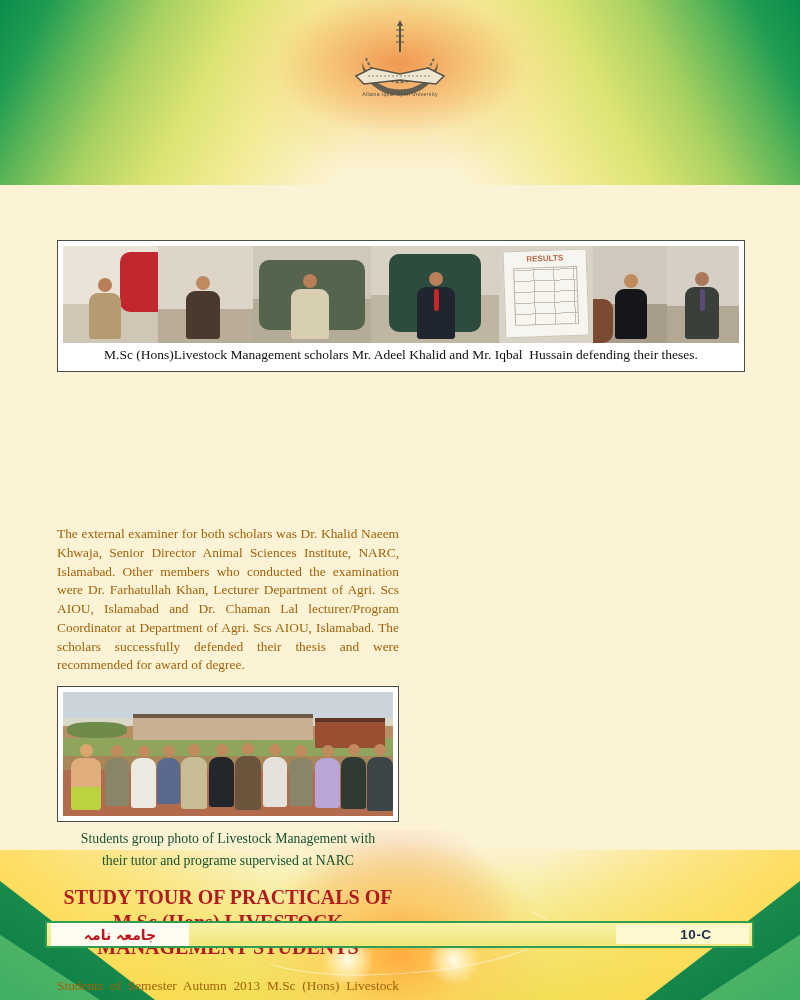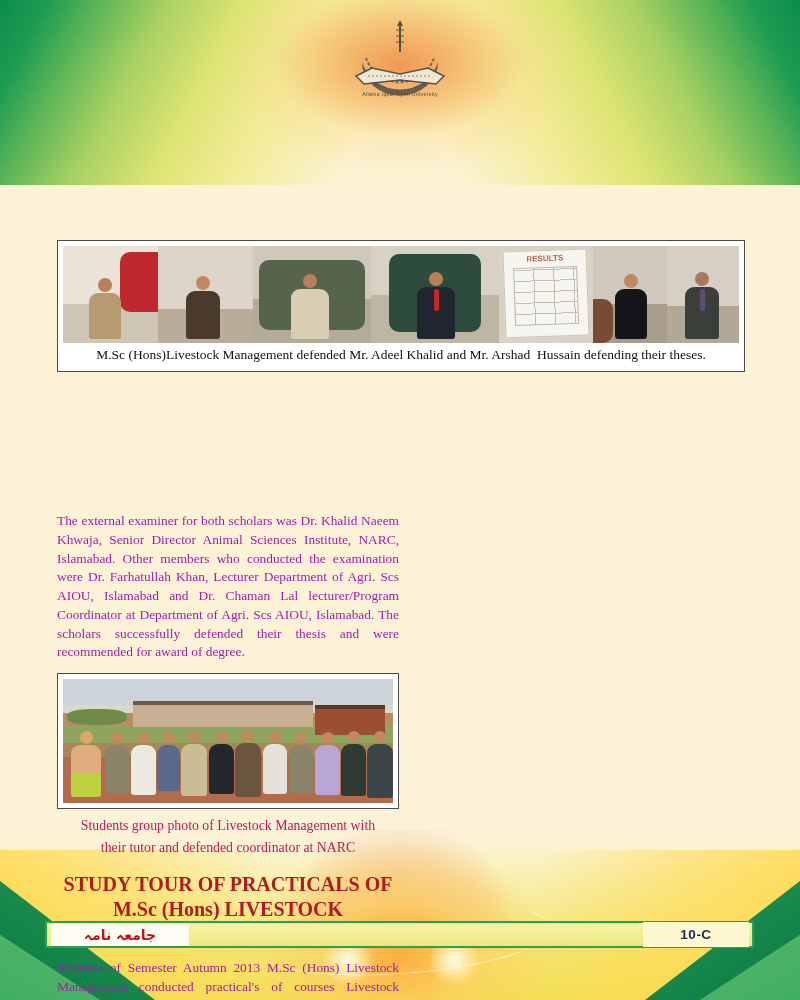--- a/index.html
+++ b/index.html
@@ -57,35 +57,35 @@
   .chairblob{position:absolute;border-radius:10px;}
   .board-inner{position:absolute;inset:4px 5px 6px 5px;background:#f7f5ef;border:1px solid #c9c4b6;transform:rotate(-2deg);}
   .board-title{color:#b7684a;font-size:8px;font-weight:bold;text-align:center;margin-top:3px;font-family:"Liberation Sans",sans-serif;}
   .board-grid{margin:4px 9px;height:56px;border:1px solid #b9b4a6;
     background:repeating-linear-gradient(0deg,transparent 0 10px,#c3beb0 10px 11px),
                repeating-linear-gradient(90deg,transparent 0 19px,#c3beb0 19px 20px);}
   .top-caption{margin-top:2px;padding:2px 0 3px;}
   
   .col{position:absolute;width:342px;}
   .col-left{left:57px;top:276px;}
-  .para{font-size:13.4px;line-height:1.40;text-align:justify;color:#a21caf;margin:4px 0 11px 0;}
+  .para{font-size:13.4px;line-height:1.40;text-align:justify;color:#a16207;margin:17px 0 11px 0;}
   .headline{font-family:"Liberation Serif",serif;font-weight:bold;color:#b01b20;font-size:20px;
     line-height:1.25;text-align:center;margin:14px 6px 12px 6px;}
   
   .gp{position:relative;height:124px;overflow:hidden;
     background:linear-gradient(180deg,#ccd4db 0 26px,#d9d9ca 26px 34px,#b98d63 34px 46px,#8fa45c 46px 64px,#a98658 64px 78px,#b26b4c 78px 100%);}
   .building{position:absolute;background:#c8b193;border-top:4px solid #6f5b45;}
-  .gp-caption{font-size:13.8px;line-height:1.55;color:#be185d;text-align:center;margin-top:6px;}
+  .gp-caption{font-size:13.8px;line-height:1.55;color:#14532d;text-align:center;margin-top:6px;}
   
   .footer-bar{position:absolute;left:45px;top:921px;width:709px;height:27px;box-sizing:border-box;
     border:2px solid #2f9e50;background:linear-gradient(180deg,#f8f2a8,#efe67c);display:flex;align-items:center;z-index:5;}
   .nameplate{margin-left:4px;background:#fffdf2;height:23px;min-width:138px;display:flex;align-items:center;justify-content:center;}
   .urdu{font-family:"DejaVu Sans",sans-serif;color:#c2121a;font-size:14px;font-weight:bold;transform:scaleY(1.05);}
-  .pagenum-box{margin-left:auto;margin-right:3px;background:#fdf8cf;height:25px;min-width:106px;
-    display:flex;align-items:center;justify-content:center;}
+  .pagenum-box{margin-left:auto;margin-right:3px;background:#fdf8cf;height:19px;min-width:106px;
+    display:flex;align-items:center;justify-content:center;padding-left:27px;}
   .pagenum{font-family:"Liberation Sans",sans-serif;font-weight:bold;font-size:13.5px;color:#1b2d4f;letter-spacing:.5px;}
   .z{position:relative;z-index:3;}
 </style>
 </head>
 <body>
 
 <div class="bg-layer bg-top-base"></div>
 <div class="bg-layer wedge left"></div>
 <div class="bg-layer wedge right"></div>
 <div class="bg-layer glow-top"></div>
@@ -145,21 +145,21 @@
     <div class="panel" style="width:74px;background:linear-gradient(180deg,#cfc8bd 0 60%,#a89c8a 60%);">
       <div class="chairblob" style="left:-10px;bottom:0;width:30px;height:44px;background:#7a4a33;"></div>
       <div class="person" style="left:22px;--suit:#15161a;--skin:#c08a5f;--bh:50px;--bw:32px;"></div>
     </div>
     <div class="panel" style="width:72px;background:linear-gradient(180deg,#d6d0c4 0 62%,#b3a896 62%);">
       <div class="person" style="left:18px;--suit:#3a3f3a;--skin:#a9795a;--bh:52px;--bw:34px;">
           <i class="tie" style="background:#5b4a7a;"></i>
         </div>
     </div>
   </div>
-  <div class="caption top-caption">M.Sc (Hons)Livestock Management defended Mr. Adeel Khalid and Mr. Arshad  Hussain defending their theses.</div>
+  <div class="caption top-caption">M.Sc (Hons)Livestock Management scholars Mr. Adeel Khalid and Mr. Iqbal  Hussain defending their theses.</div>
 </div>
 
 <div class="col col-left z">
   <p class="para">The external examiner for both scholars was Dr. Khalid Naeem Khwaja, Senior Director Animal Sciences Institute, NARC, Islamabad.  Other members who conducted the examination were Dr. Farhatullah Khan, Lecturer Department of Agri. Scs AIOU, Islamabad and Dr. Chaman Lal lecturer/Program Coordinator at Department of Agri. Scs AIOU, Islamabad.  The scholars successfully defended their thesis and were recommended for award of degree.</p>
 
   <div class="frame" style="margin-top:2px;">
     <div class="gp">
       <div class="building" style="left:70px;top:22px;width:180px;height:22px;"></div>
       <div class="building" style="right:8px;top:26px;width:70px;height:26px;background:#9a4f33;border-top-color:#5d3522;"></div>
       <div class="chairblob" style="left:4px;top:30px;width:60px;height:16px;background:#6f8b4a;border-radius:40%;"></div>
@@ -172,21 +172,21 @@
       <div class="person" style="left:172px;--bh:54px;--bw:26px;--hw:12px;--suit:#6b553c;bottom:6px;"></div>
       <div class="person" style="left:200px;--bh:50px;--bw:24px;--hw:12px;--suit:#e4e2da;bottom:9px;"></div>
       <div class="person" style="left:226px;--bh:48px;--bw:24px;--hw:12px;--suit:#8a8468;bottom:10px;"></div>
       <div class="person" style="left:252px;--bh:50px;--bw:25px;--hw:12px;--suit:#b9a5d6;bottom:8px;"></div>
       <div class="person" style="left:278px;--bh:52px;--bw:25px;--hw:12px;--suit:#2f3a33;bottom:7px;"></div>
       <div class="person" style="left:304px;--bh:54px;--bw:26px;--hw:12px;--suit:#3c4547;bottom:5px;"></div>
     </div>
   </div>
   <div class="gp-caption">
     <div>Students group photo of Livestock Management with</div>
-    <div>their tutor and defended coordinator at NARC</div>
+    <div>their tutor and programe supervised at NARC</div>
   </div>
 
   <h2 class="headline">STUDY TOUR OF PRACTICALS OF M.Sc (Hons) LIVESTOCK MANAGEMENT STUDENTS</h2>
   <p class="para">Students of Semester Autumn 2013 M.Sc (Hons) Livestock Management conducted practical's of courses Livestock Experiment Station of National Agricultural Research Centre, Islamabad during Course Workshop. The visitors took keen interest during practical sessions supervised by Tutors Dr. Syed Murtaza Hassan Andrabi, Dr. Amman Ullah Cheema and Dr. Mohammad Fatah Ullah Khan, the Principal Scientific Officers at NARC, Islamabad.</p>
 
 </div>
 
 <div class="footer-bar">
   <div class="nameplate">
     <span class="urdu">جامعہ نامہ</span>

